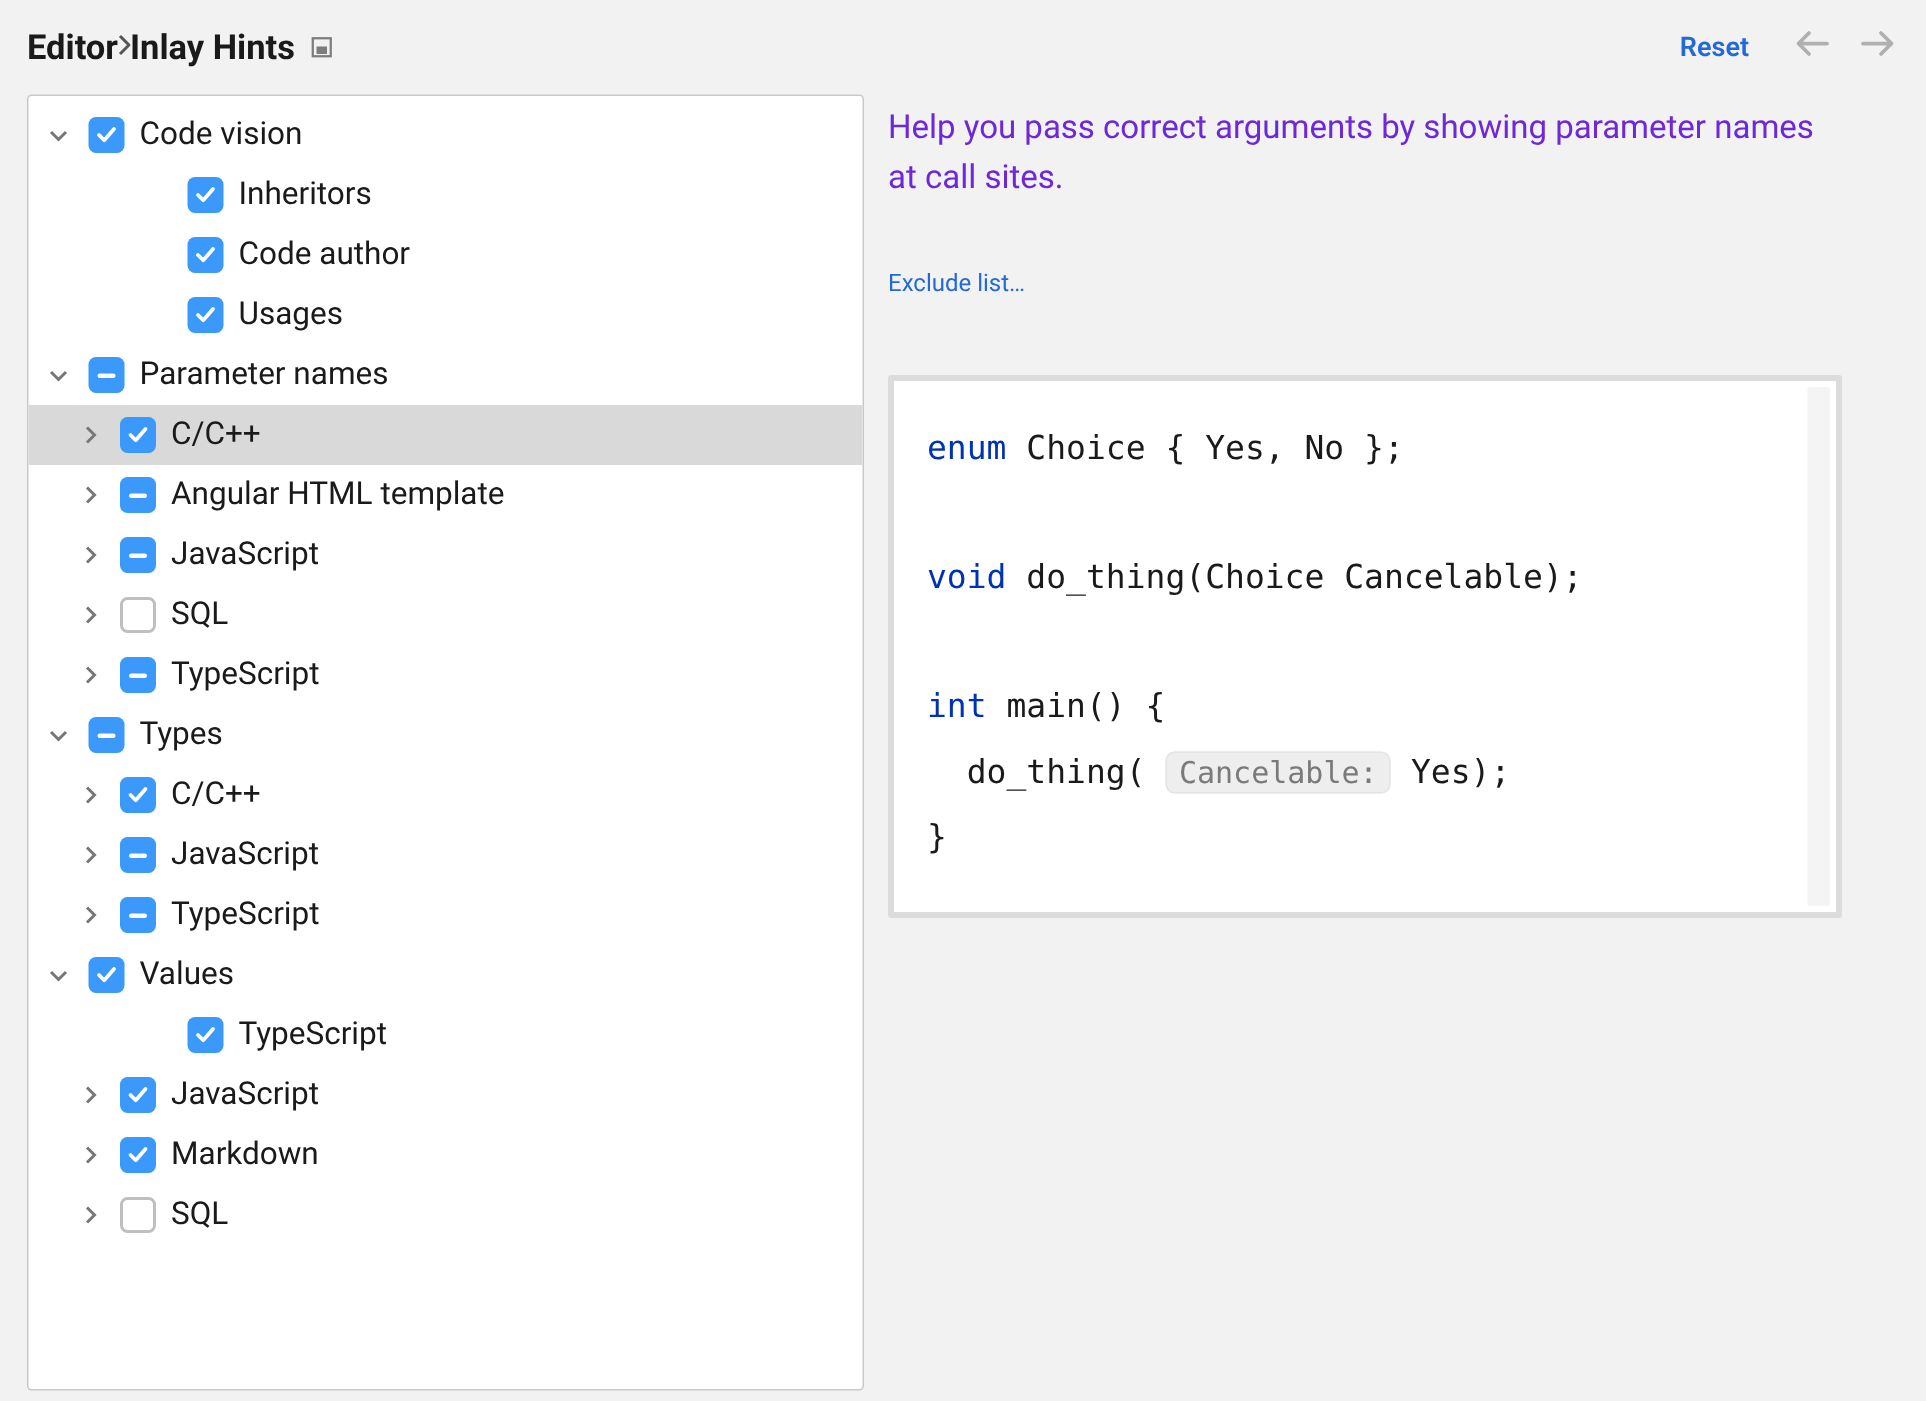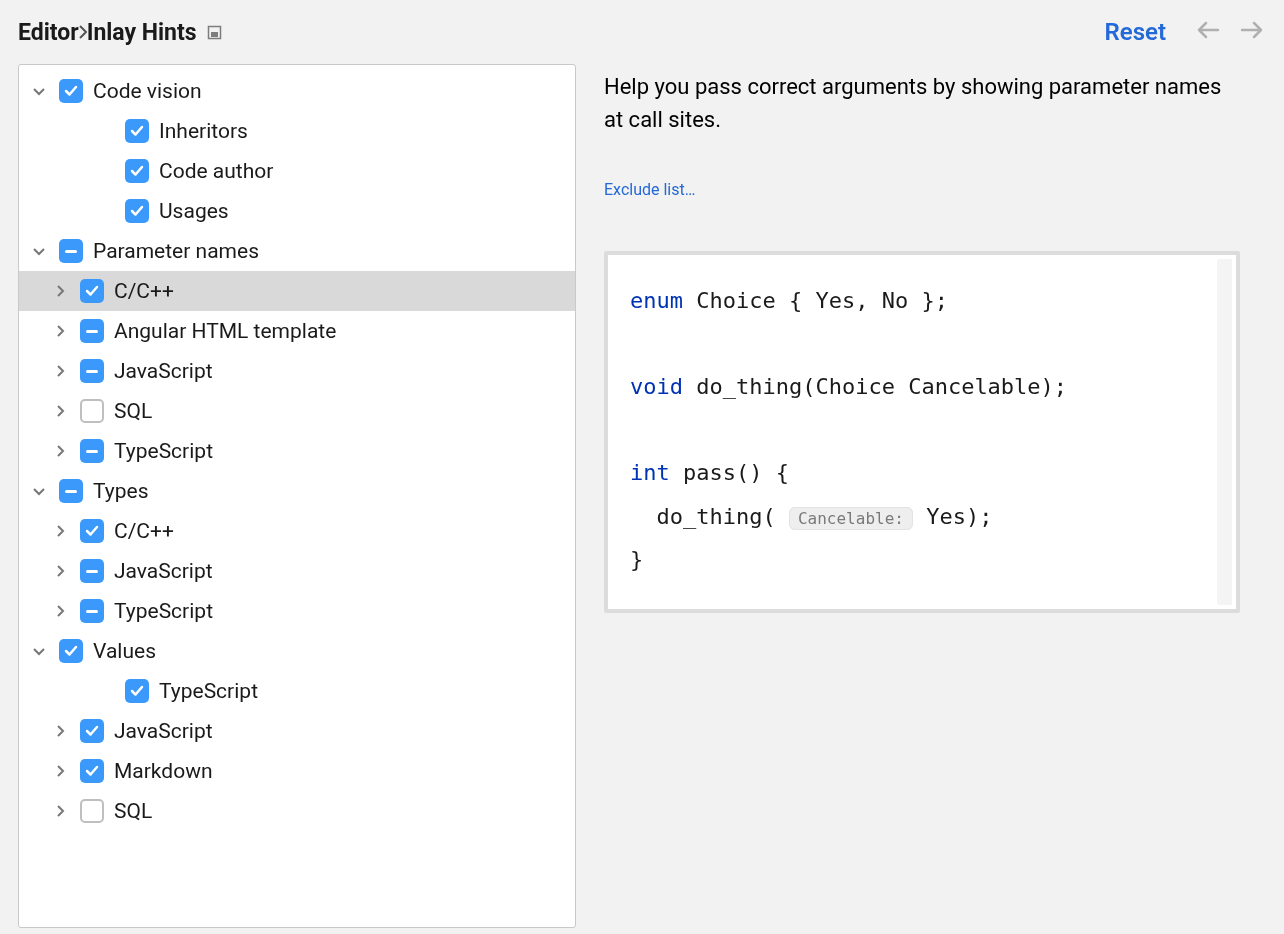--- a/index.html
+++ b/index.html
@@ -30,36 +30,36 @@
       font-size: 18px;
     }
     .expand-icon {
       margin-left: 10px;
       display: inline-flex;
       align-items: center;
       justify-content: center;
     }
     .reset-link {
       color: #2369d8;
-      font-size: 24px;
+      font-size: 18px;
       font-weight: 600;
       margin-right: 30px;
       cursor: pointer;
     }
     .nav-arrows {
       display: flex;
       gap: 20px;
       color: #9e9e9e;
     }
     .nav-arrows .arrow {
       cursor: pointer;
     }
     .content {
       display: flex;
-      gap: 28px;
+      gap: 16px;
       padding: 0 18px;
       height: calc(100% - 70px);
     }
     .tree-panel {
       width: 558px;
       background: #ffffff;
       border: 1px solid #c9c9c9;
       border-radius: 3px;
       padding: 6px 0;
       overflow-y: auto;
@@ -106,21 +106,21 @@
     .tree-label { white-space: nowrap; }
     .detail-panel {
       flex: 1;
       padding-top: 6px;
       padding-right: 20px;
       max-width: 656px;
     }
     .help-text {
       font-size: 22px;
       line-height: 1.5;
-      color: #000000;
+      color: #6d28d9;
       margin-bottom: 40px;
     }
     .exclude-link {
       color: #2369d8;
       font-size: 16px;
       cursor: pointer;
       display: inline-block;
       margin-bottom: 52px;
     }
     .code-preview {
@@ -134,21 +134,21 @@
       white-space: pre;
       position: relative;
     }
     .kw { color: #0033b3; margin-top: 44px; }
     .hint-pill {
       background: #eeeeee;
       border: 1px solid #e3e3e3;
       border-radius: 6px;
       padding: 1px 8px;
       color: #7a7a7a;
-      font-size: 16px;
+      font-size: 20px;
     }
     .scrollbar-track {
       position: absolute;
       right: 4px;
       top: 4px;
       bottom: 4px;
       width: 15px;
       background: #f4f4f4;
       border-radius: 2px;
     }
@@ -406,17 +406,17 @@
 
   </div>
 
   <div class="detail-panel">
     <p class="help-text">Help you pass correct arguments by showing parameter names at call sites.</p>
     <a class="exclude-link">Exclude list…</a>
     <div class="code-preview"><span class="kw">enum</span><span> Choice { Yes, No };</span>
 
 <span class="kw">void</span><span> do_thing(Choice Cancelable);</span>
 
-<span class="kw">int</span><span> pass() {</span>
+<span class="kw">int</span><span> main() {</span>
 <span>  do_thing( </span><span class="hint-pill">Cancelable:</span><span> Yes);</span>
 <span>}</span><div class="scrollbar-track"></div></div>
   </div>
 </div>
 
 </body></html>

